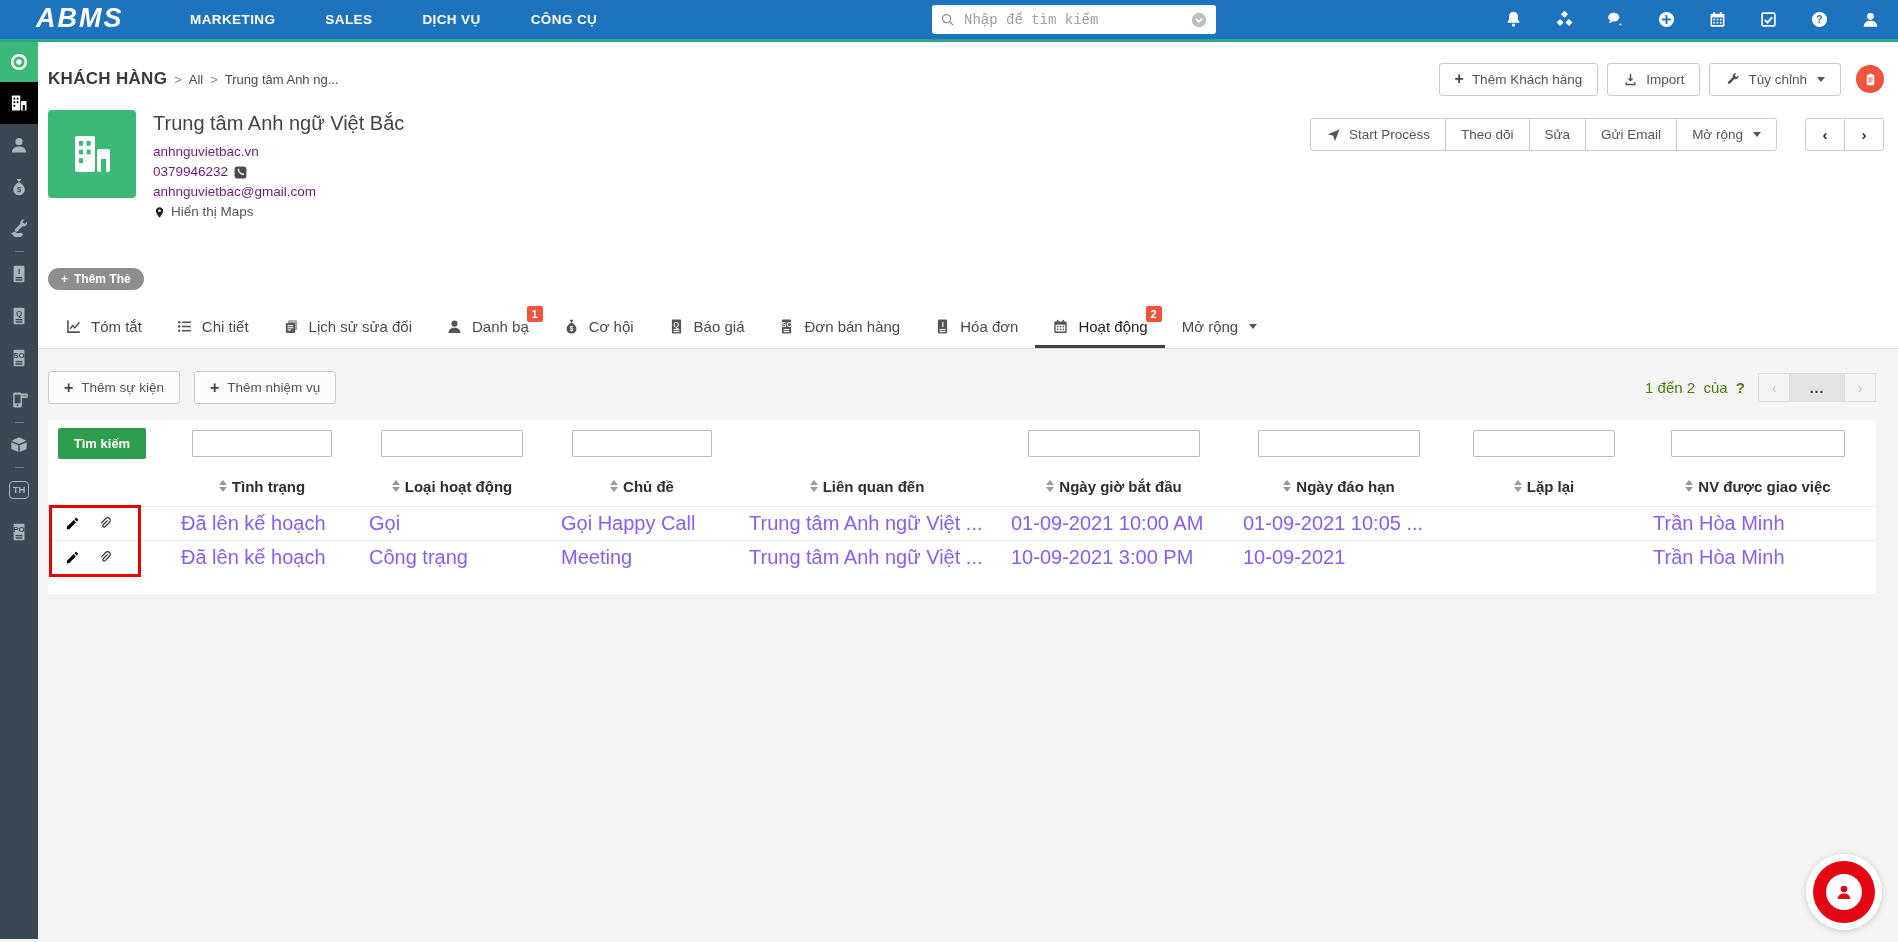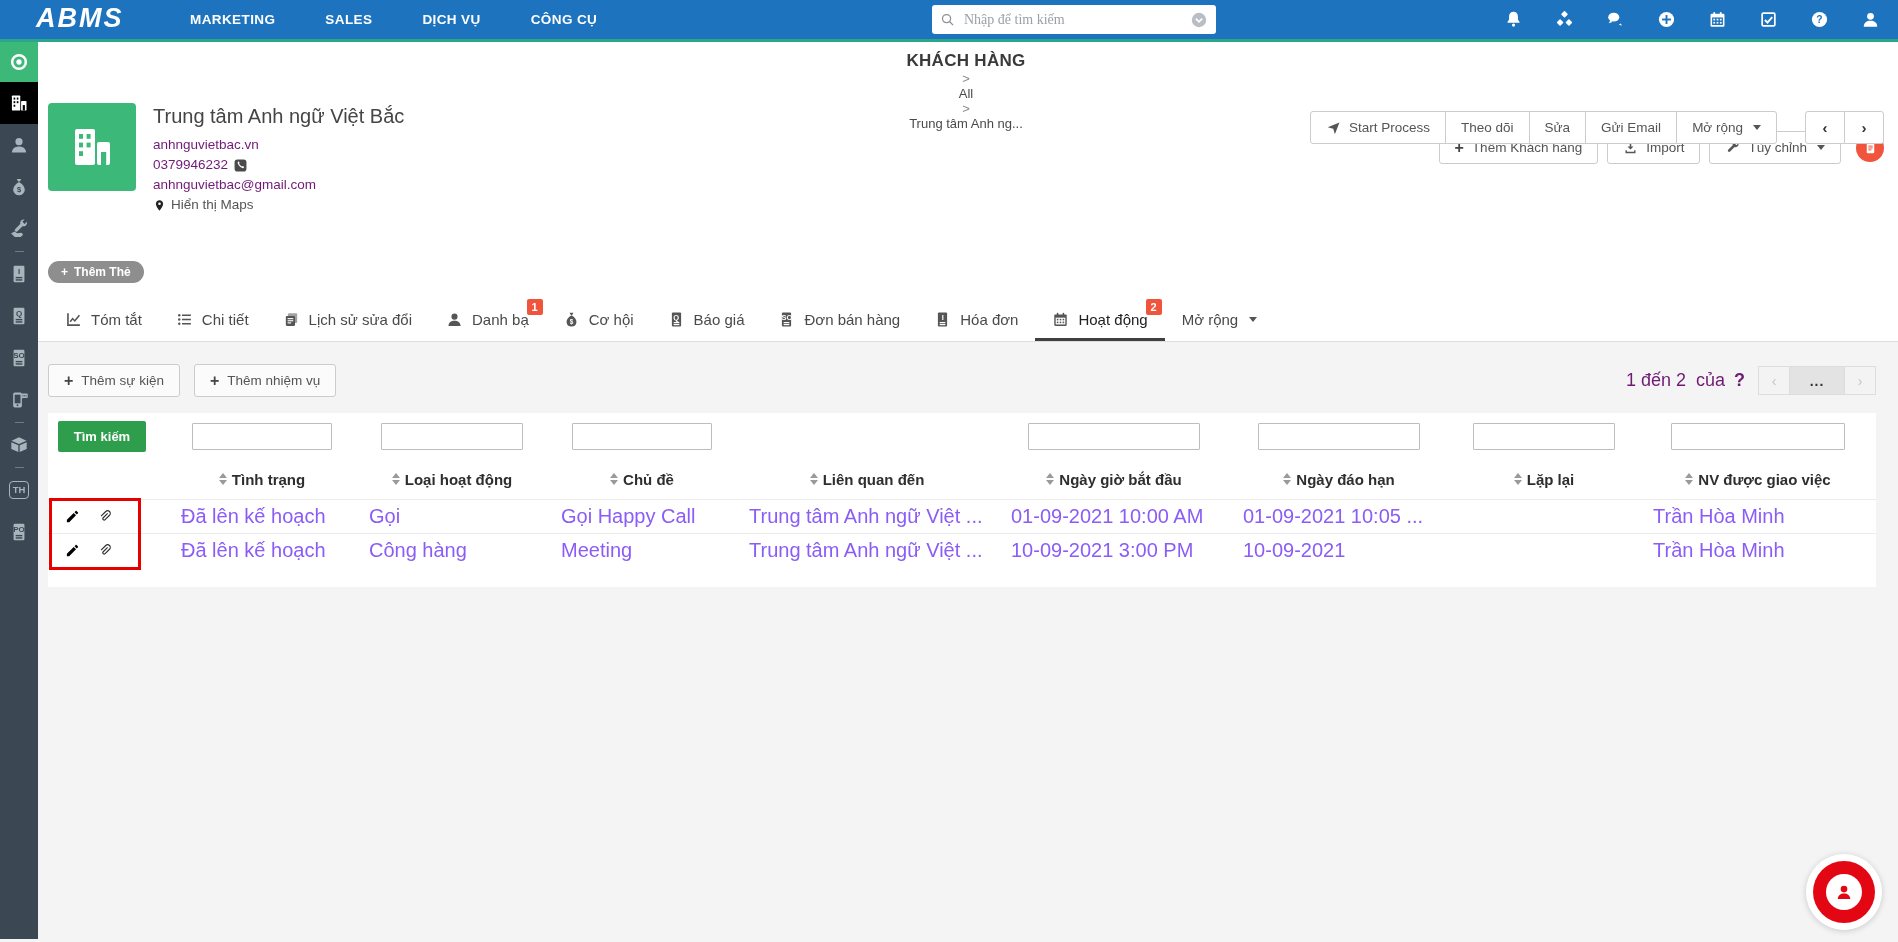--- a/index.html
+++ b/index.html
@@ -12,42 +12,42 @@
   
   .topnav{height:42px;background:#1e73be;display:flex;align-items:center;position:relative;
     border-bottom:3px solid #2aa789;box-sizing:border-box;}
   .logo{color:#fff;font-size:27px;font-weight:bold;font-style:italic;letter-spacing:2px;
     padding:0 0 2px 36px;width:120px;}
   .menu{display:flex;gap:50px;margin-left:34px;}
   .menu-item{color:#fff;font-size:13.5px;font-weight:bold;letter-spacing:.4px;cursor:pointer;}
   .nav-search{position:absolute;left:932px;top:5px;width:284px;height:29px;background:#fff;
     border-radius:3px;display:flex;align-items:center;padding:0 8px;gap:7px;box-sizing:border-box;}
   .nav-search svg.mag{width:15px;height:15px;fill:none;stroke:#8a9097;stroke-width:2}
-  .nav-search input{border:0;outline:none;flex:1;font-size:14px;color:#701a75;font-family:Liberation Serif, serif;}
+  .nav-search input{border:0;outline:none;flex:1;font-size:14px;color:#701a75;font-family:Liberation Mono, monospace;}
   .nav-search input::placeholder{color:#9aa0a6}
   .sel-circle{width:18px;height:18px;color:#b9bec4;--cut:#fff;flex:0 0 auto}
   .nav-icons{margin-left:auto;display:flex;align-items:center;gap:32px;color:#fff;
     padding-right:18px;--cut:#1e73be;}
 
   
   .main{display:flex;height:897px;}
   .sidebar{width:38px;background:#3b4752;display:flex;flex-direction:column;align-items:center;flex:0 0 38px;}
   .side-tile{width:38px;height:42px;display:flex;align-items:center;justify-content:center;
     color:#aab4bc;--cut:#3b4752;cursor:pointer;}
   .side-tile svg{width:20px;height:20px;fill:currentColor}
   .side-tile.green{background:#3cb878;color:#fff;--cut:#3cb878;height:40px}
   .side-tile.black{background:#000;color:#fff;--cut:#000}
   .side-sep{width:9px;height:1px;background:rgba(255,255,255,.28);margin:1px 0;}
   .th-badge{border:1.5px solid currentColor;border-radius:4px;font-size:9.5px;font-weight:bold;
     padding:3px 3px;line-height:1;color:#aab4bc;}
   .content{flex:1;display:flex;flex-direction:column;min-width:0;background:#f4f4f4;}
 
   
   .panel-top{background:#fff;}
-  .crumb-row{height:42px;display:flex;align-items:center;padding:9px 14px 0 10px;flex-direction:column;}
+  .crumb-row{height:42px;display:flex;align-items:center;padding:16px 14px 0 10px;}
   .crumb-root{font-size:17px;font-weight:bold;color:#3a3a3a;letter-spacing:.3px;cursor:pointer;}
   .crumb-sep{color:#8a8a8a;font-size:13px;margin:0 7px;}
   .crumb-item{font-size:13px;color:#4a4a4a;cursor:pointer;}
   .crumb-actions{margin-left:auto;display:flex;align-items:center;gap:9px;}
   .btn{background:#fff;border:1px solid #ccc;border-radius:3px;color:#555;font-size:13.5px;
     height:33px;padding:0 15px;display:inline-flex;align-items:center;gap:8px;cursor:pointer;
     box-sizing:border-box;white-space:nowrap;}
   .btn .bic{width:15px;height:15px;fill:currentColor}
   .plus-g{font-size:16px;font-weight:bold;color:#444;line-height:1;}
   .caret{width:0;height:0;border-left:4px solid transparent;border-right:4px solid transparent;
@@ -85,21 +85,21 @@
   .tab svg{width:17px;height:17px;fill:#555}
   .tab.active{border-bottom:3px solid #3f3f3f;padding-bottom:10px;color:#222;}
   .tab .badge{position:absolute;top:1px;right:3px;background:#f0543c;color:#fff;font-size:11px;
     font-weight:bold;padding:1px 5px;border-radius:2px;line-height:14px;}
 
   
   .related-toolbar{display:flex;align-items:center;padding:22px 22px 16px 10px;}
   .related-toolbar .btn{background:#fbfbfb;}
   .tb-left{display:flex;gap:14px;}
   .tb-right{margin-left:auto;display:flex;align-items:center;gap:14px;}
-  .pg-text{font-size:18px;color:#701a75;}
+  .pg-text{font-size:15px;color:#4d7c0f;}
   .pg-text b{margin-left:4px;}
   .pg-group{display:flex;}
   .pg-btn{height:27px;min-width:30px;display:flex;align-items:center;justify-content:center;
     border:1px solid #ddd;background:#f3f3f3;color:#c4c4c4;font-size:14px;margin-left:-1px;cursor:pointer;}
   .pg-btn.mid{background:#e3e3e3;color:#333;font-weight:bold;letter-spacing:1px;padding:0 12px;}
 
   .table-card{background:#fff;margin:0 22px 0 10px;position:relative;padding-bottom:20px;}
   .trow{display:flex;align-items:center;box-sizing:border-box;}
   .trow>div{box-sizing:border-box;}
   .c0{flex:0 0 120px}.c1{flex:0 0 188px}.c2{flex:0 0 192px}.c3{flex:0 0 188px}.c4{flex:0 0 262px}
@@ -731,21 +731,21 @@
       <div class="trow drow">
         <div class="c0 acts">
           <svg>
               <use href="#sym-pencil"></use>
             </svg>
           <svg>
               <use href="#sym-clip"></use>
             </svg>
         </div>
         <div class="c1 dcell">Đã lên kế hoạch</div>
-        <div class="c2 dcell">Công hàng</div>
+        <div class="c2 dcell">Công trạng</div>
         <div class="c3 dcell">Meeting</div>
         <div class="c4 dcell">Trung tâm Anh ngữ Việt ...</div>
         <div class="c5 dcell">10-09-2021 3:00 PM</div>
         <div class="c6 dcell">10-09-2021</div>
         <div class="c7 dcell"></div>
         <div class="c8 dcell">Trần Hòa Minh</div>
       </div>
 
       <div class="hl-rect"></div>
     </div>

